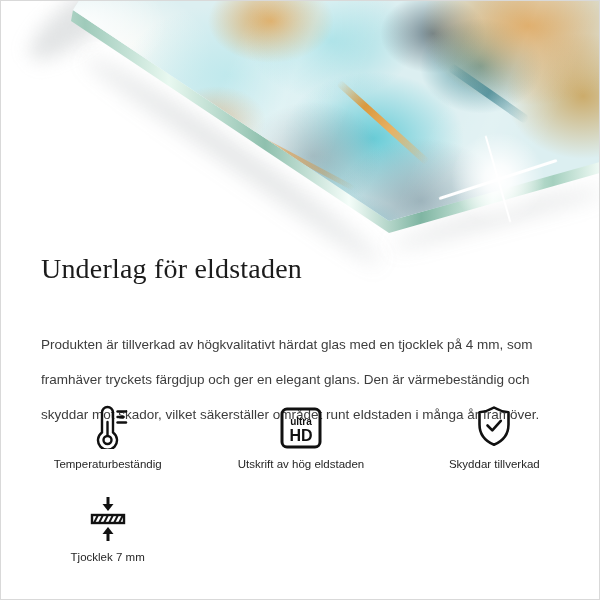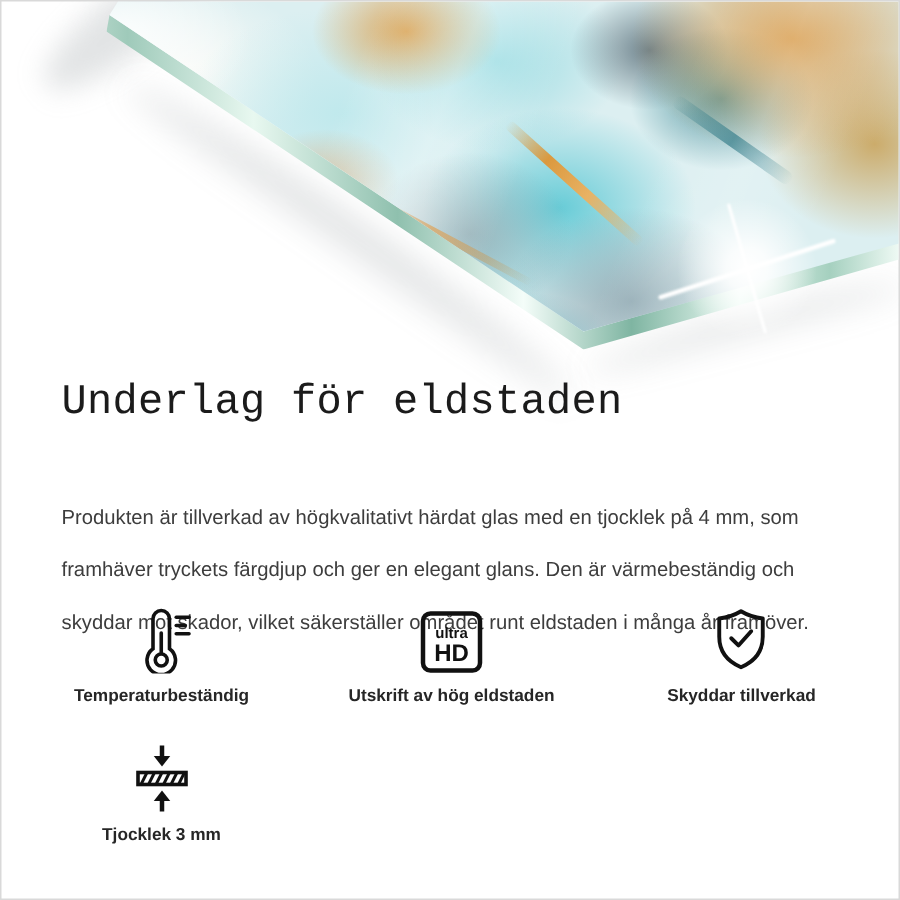--- a/index.html
+++ b/index.html
@@ -70,36 +70,36 @@
     position:absolute;left:-55px;top:-55px;width:110px;height:110px;border-radius:50%;
     background:radial-gradient(circle, rgba(255,255,255,1) 0%, rgba(255,255,255,0.85) 18%, rgba(255,255,255,0) 60%);
   }
   .sparkle .ray{position:absolute;background:#ffffff;filter:blur(0.6px);border-radius:2px;}
   .ray-1{left:-62px;top:-1.5px;width:124px;height:3px;transform:rotate(-18deg);}
   .ray-2{left:-45px;top:-1px;width:90px;height:2px;transform:rotate(74deg);}
 
   
   .heading{
     position:absolute;left:40px;top:230px;
-    font-family:Liberation Mono, monospace;font-weight:400;
+    font-family:Liberation Serif, serif;font-weight:400;
     font-size:28px;line-height:38px;color:#1b1b1b;letter-spacing:0.2px;
   }
   .paragraph{
     position:absolute;left:40px;top:312px;width:518px;
     font-size:13.5px;line-height:35px;color:#3d3d3d;
   }
 
   
   .features{
     position:absolute;left:10px;top:400px;width:580px;
     display:grid;grid-template-columns:repeat(3,1fr);row-gap:24px;
   }
   .feature{display:flex;flex-direction:column;align-items:center;}
   .feature .icon-box{height:48px;display:flex;align-items:flex-end;justify-content:flex-start;}
-  .feature .label{margin-top:9px;font-size:11.5px;color:#262626;font-weight:bold;}
+  .feature .label{margin-top:9px;font-size:11.5px;color:#262626;}
   svg{display:block;}
   .hd-text{font-family:"Liberation Sans", sans-serif;font-weight:700;fill:#111;}
 </style>
 </head>
 <body>
 
 <div class="page">
 
   <div class="hero">
     <div class="shadow shadow-tip"></div>
@@ -180,17 +180,17 @@
           <g clip-path="url(#barClip)" stroke="#111" stroke-width="2">
             <line x1="9" y1="29" x2="15" y2="17"></line>
             <line x1="14" y1="29" x2="20" y2="17"></line>
             <line x1="19" y1="29" x2="25" y2="17"></line>
             <line x1="24" y1="29" x2="30" y2="17"></line>
             <line x1="29" y1="29" x2="35" y2="17"></line>
             <line x1="34" y1="29" x2="40" y2="17"></line>
           </g>
         </svg>
       </div>
-      <div class="label">Tjocklek 3 mm</div>
+      <div class="label">Tjocklek 7 mm</div>
     </div>
 
   </div>
 </div>
 
 </body></html>

